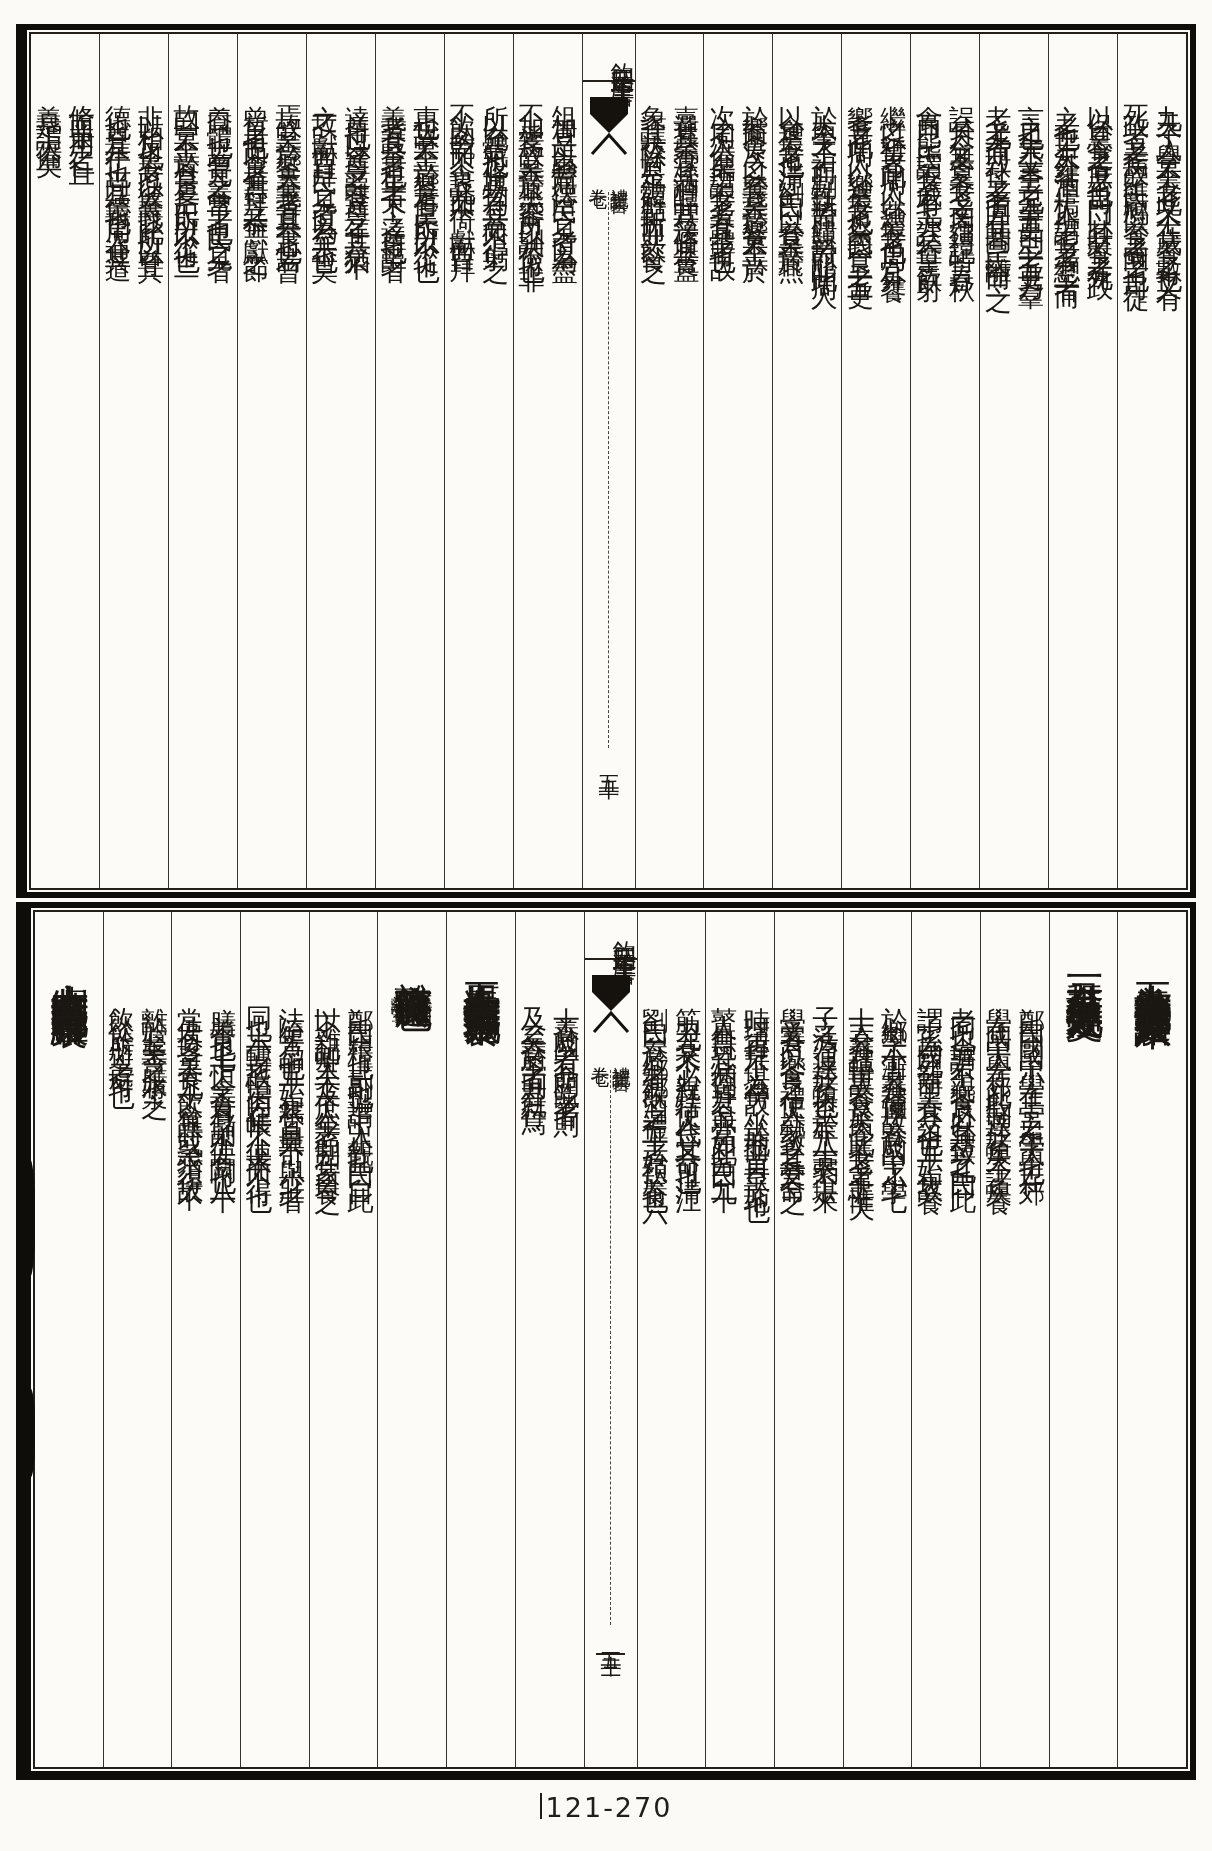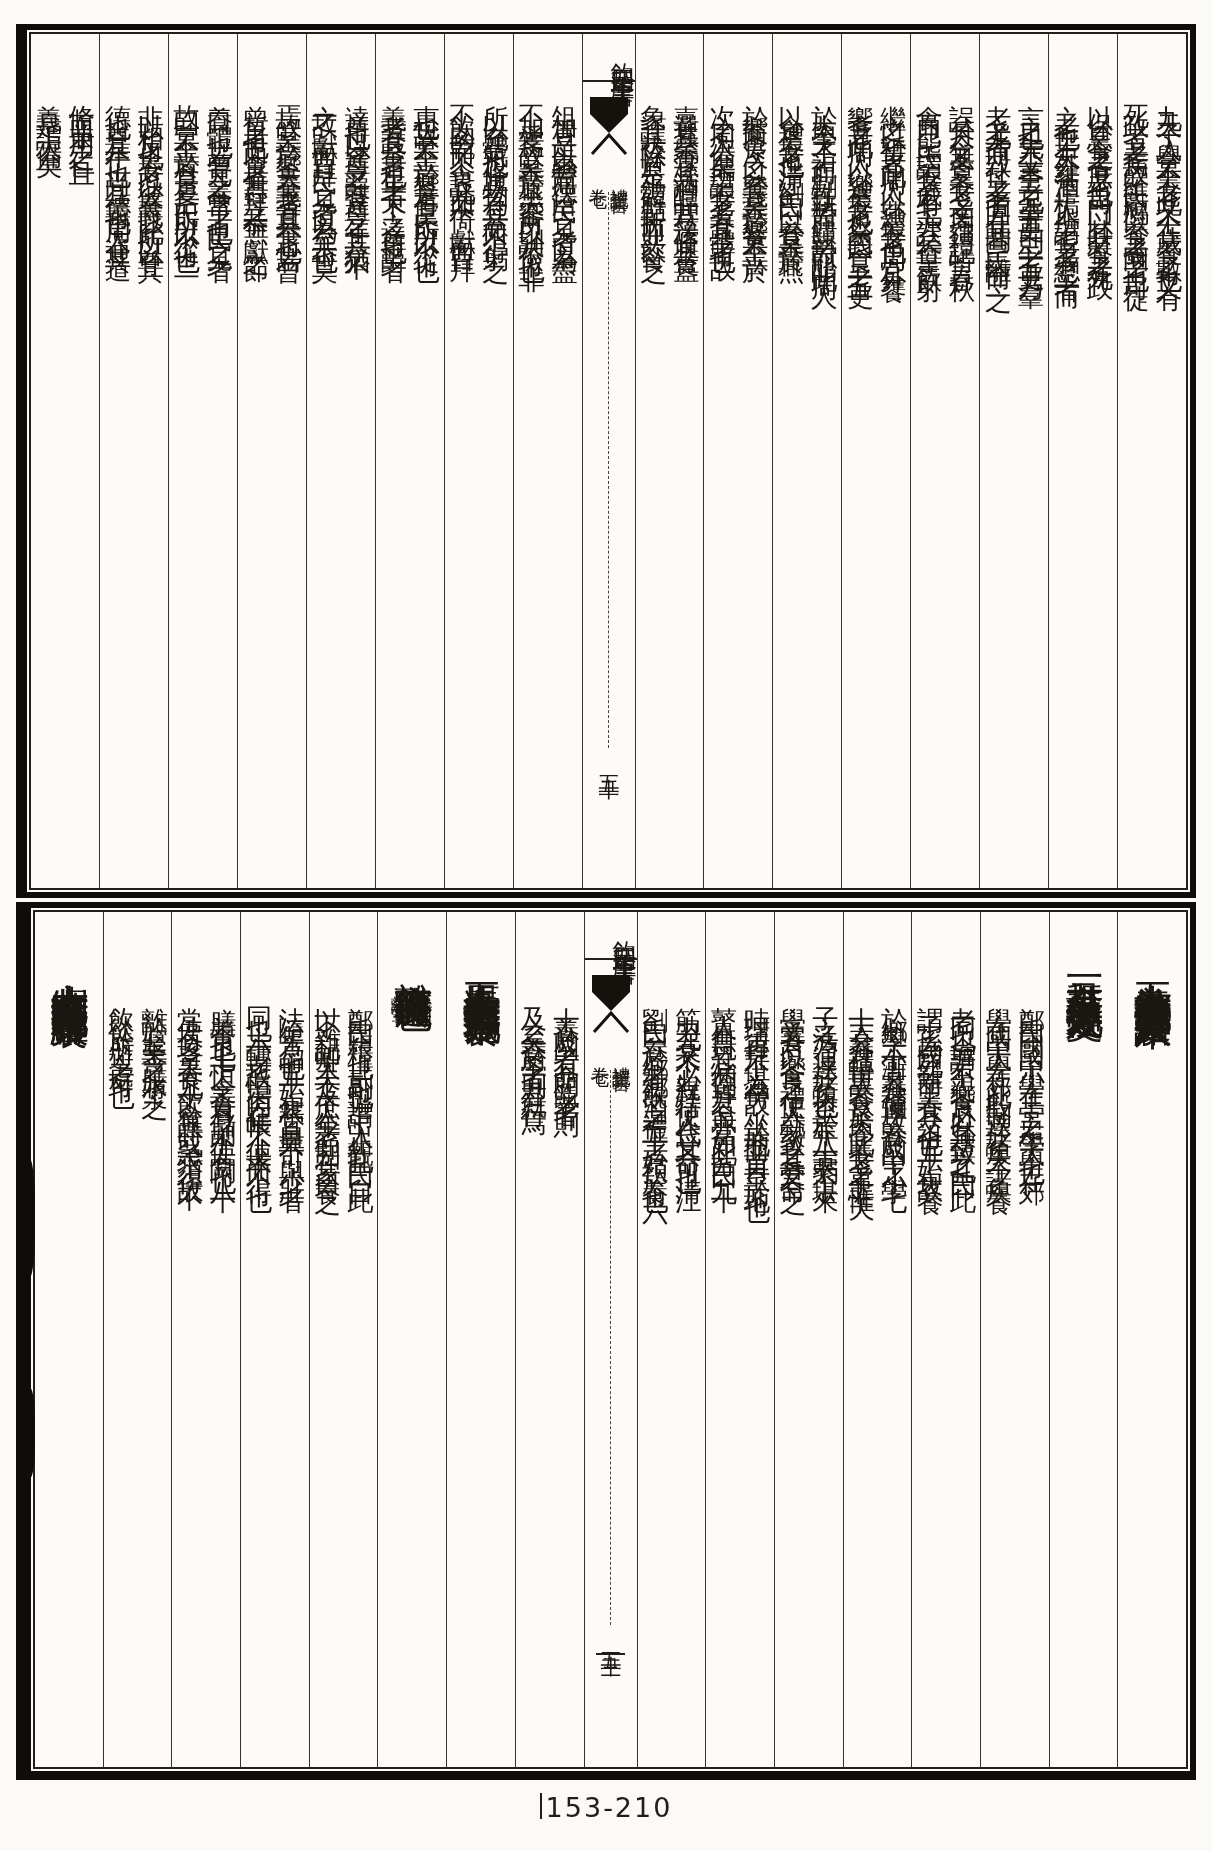--- a/index.html
+++ b/index.html
@@ -244,14 +244,14 @@
     <div class="unit main">
       <span class="vline">六十歲制七十時制八十月制九十日脩唯絞紟衾冒</span>
     </div>
 
   </div>
   <div class="smudge" style="left:-10px;top:250px;width:14px;height:120px;"></div>
   <div class="smudge" style="left:-8px;top:480px;width:12px;height:90px;"></div>
 </div>
 
 <div class="sheetno">
-  <span class="tick"></span><span>153-210</span>
+  <span class="tick"></span><span>121-270</span>
 </div>
 
 </body></html>

